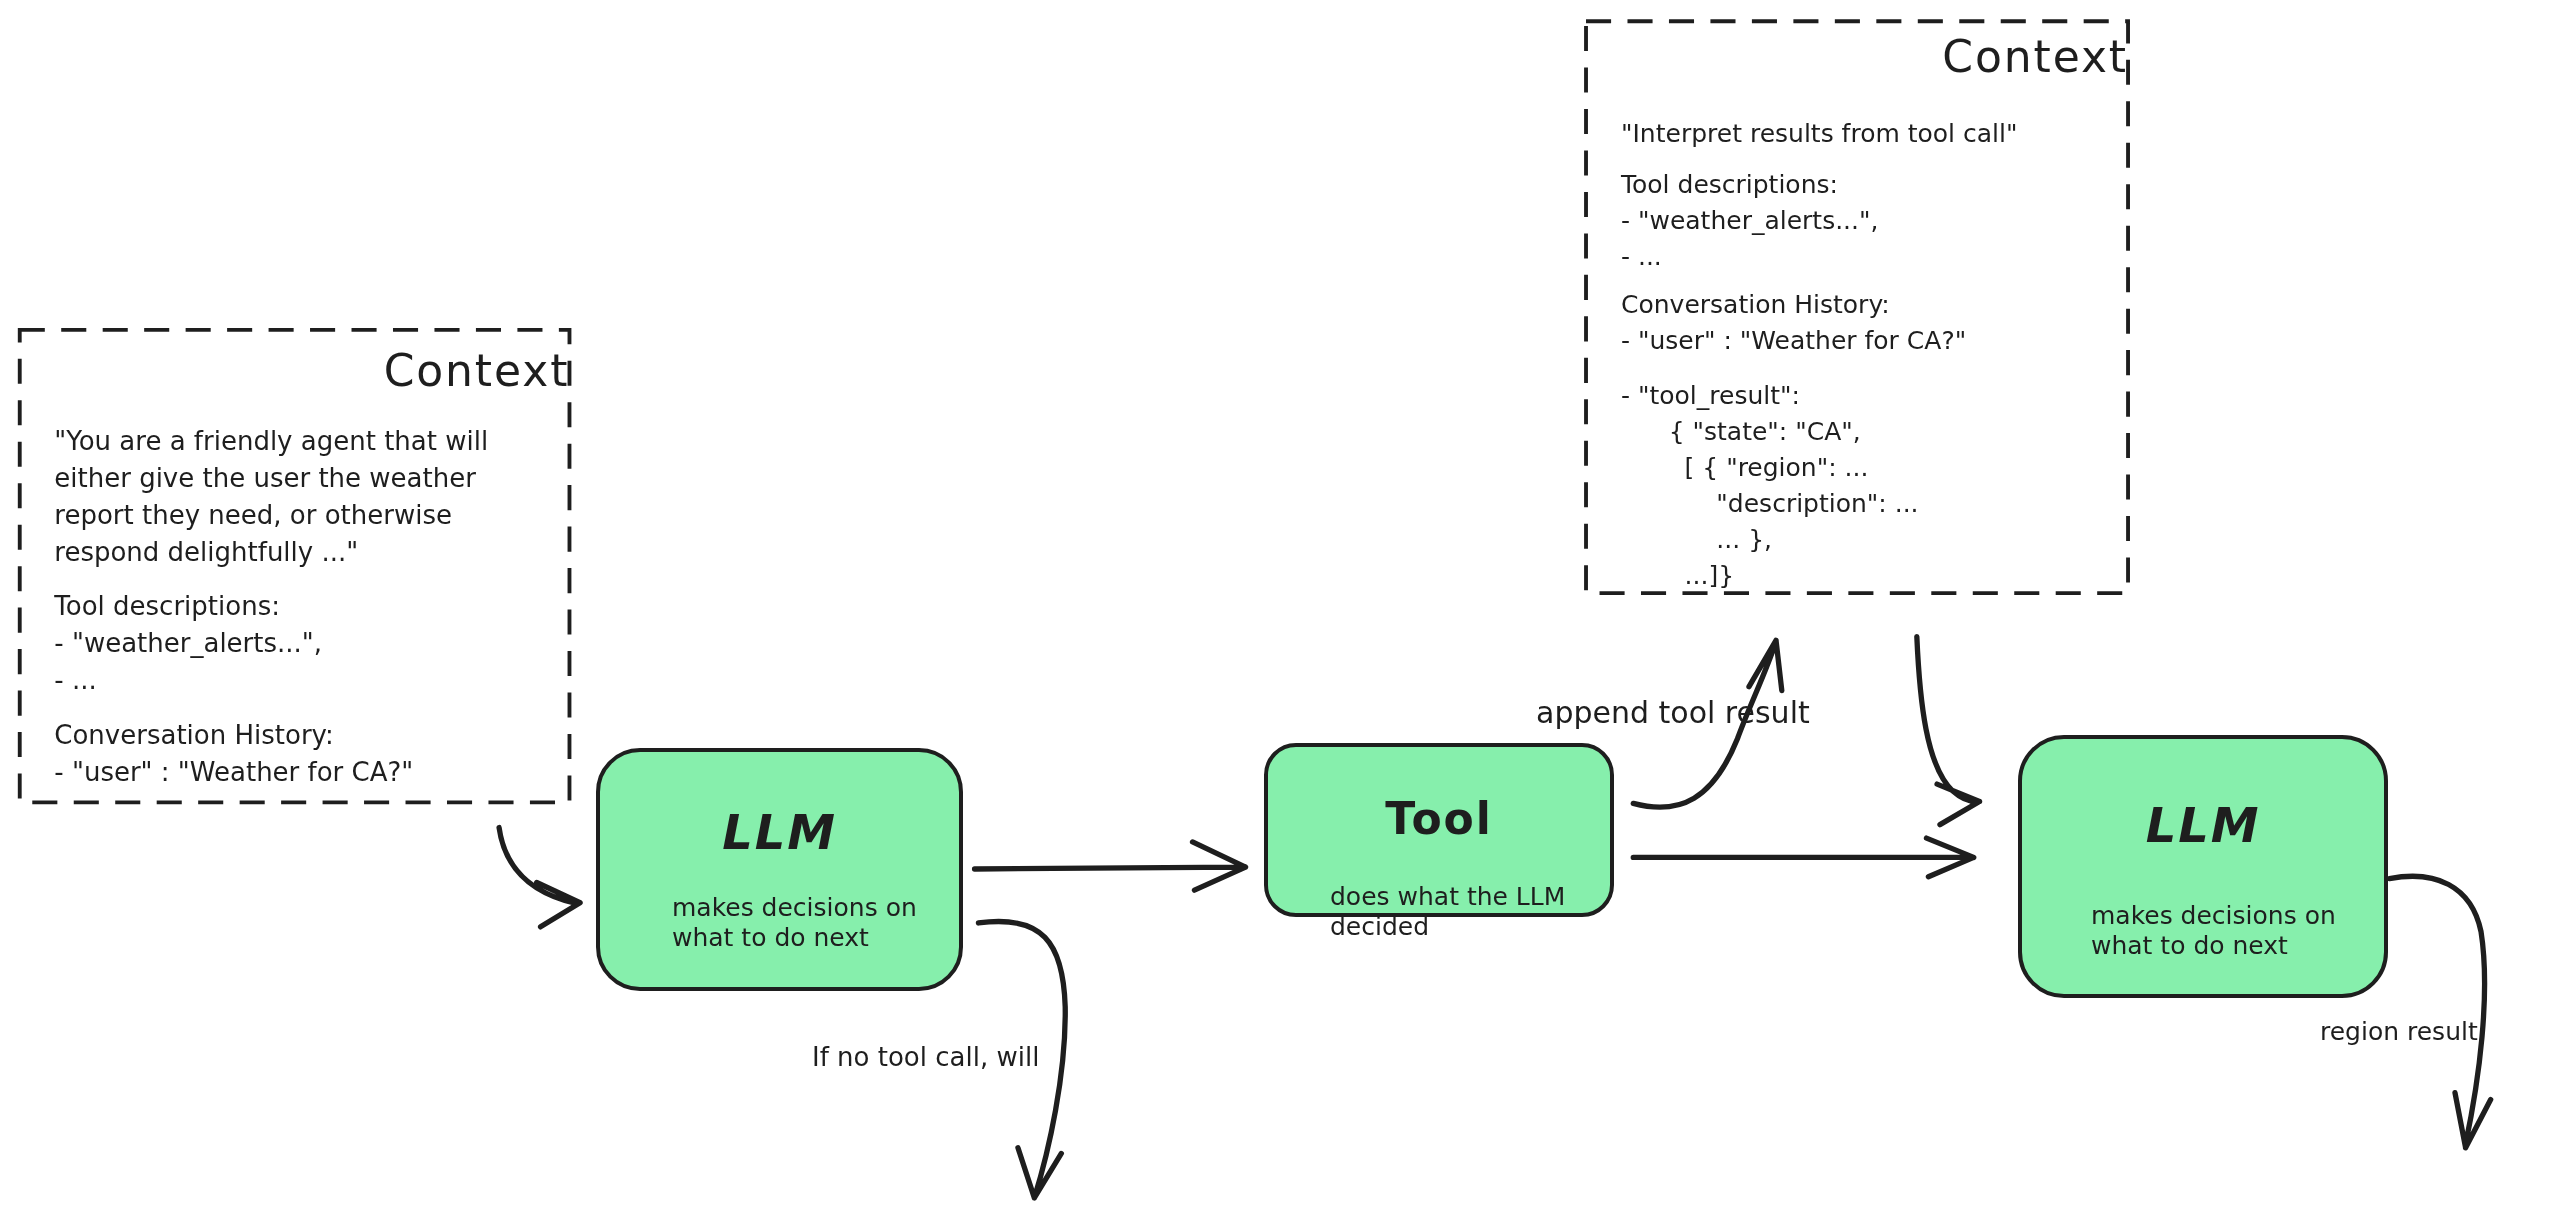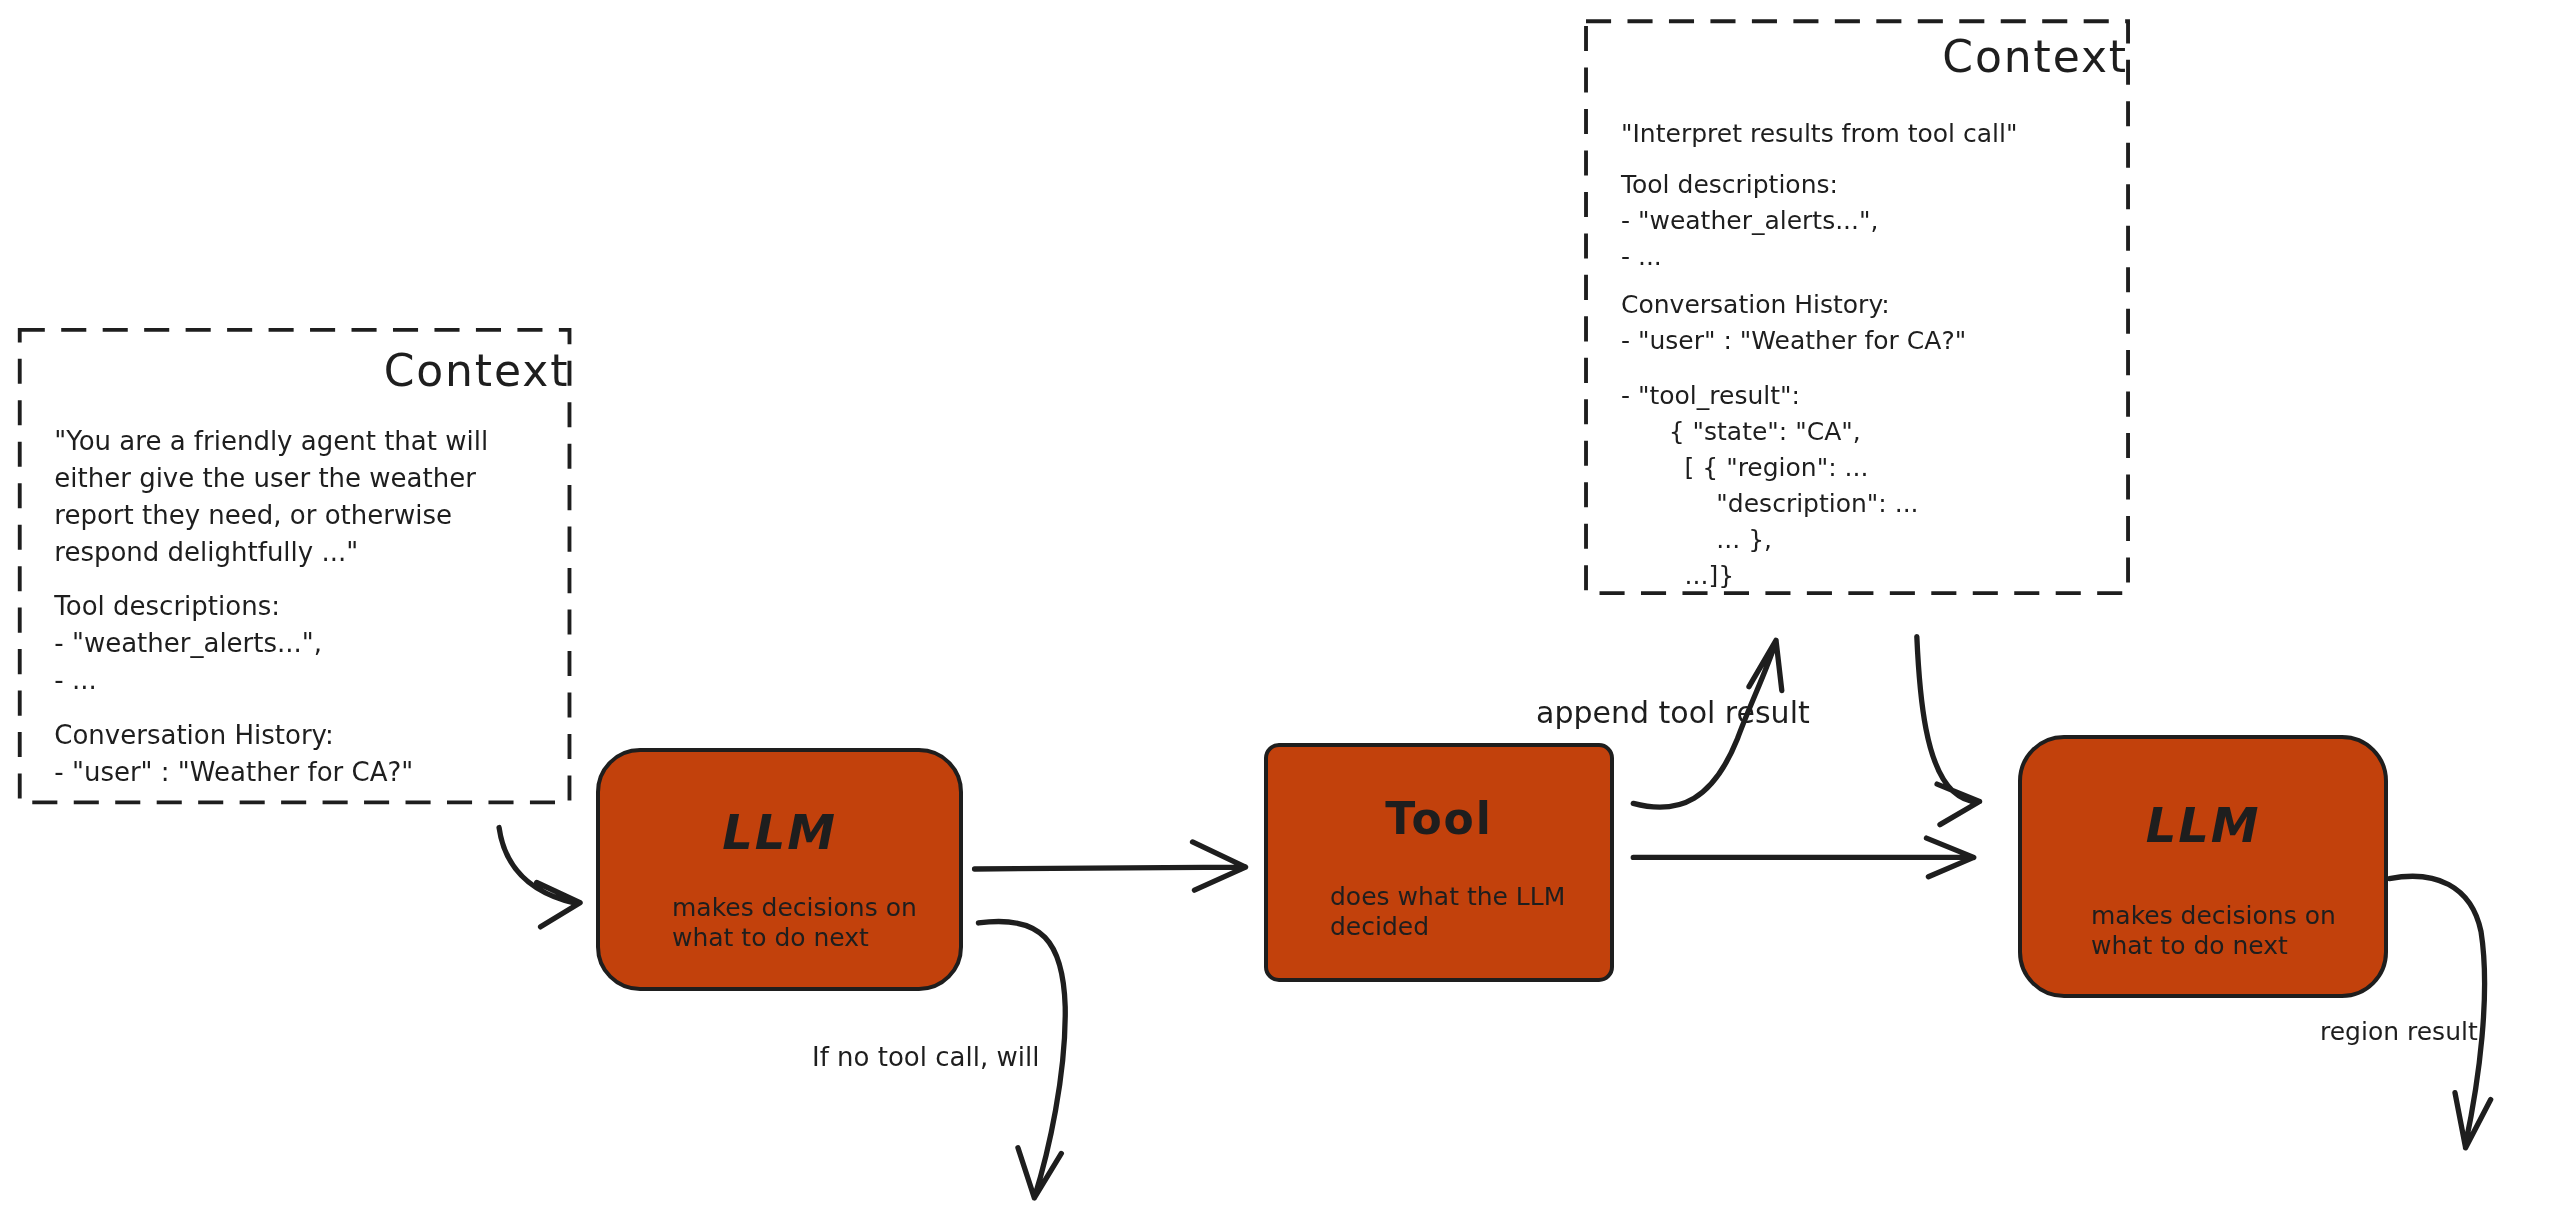--- a/index.html
+++ b/index.html
@@ -52,21 +52,21 @@
     line-height: 37px;
     margin: 0 0 17.4px 0;
   }
   .ctx-box.right .para { font-size: 25px; line-height: 36px; }
   .ctx-box.right .para.p1 { margin-bottom: 15.4px; }
   .ctx-box.right .para.p2 { margin-bottom: 11.6px; }
   .ctx-box.right .para.p3 { margin-bottom: 19.3px; }
   .node {
     position: absolute;
     border: 4.8px solid #1e1e1e;
-    background: #c2410c;
+    background: #86efac;
     box-sizing: border-box;
     text-decoration: underline;
   }
   .node-title {
     position: absolute;
     width: 100%;
     text-align: center;
     font-weight: bold;
     line-height: 1;
     letter-spacing: 1.9px;
@@ -142,21 +142,21 @@
         ...]}</div>
     </div>
   </div>
 
   <div class="node" style="left:596px; top:748px; width:367px; height:243px; border-radius:44px;">
     <div class="node-title llm" style="top:56px;">LLM</div>
     <div class="node-sub" style="left:72px; top:141px;">makes decisions on
 what to do next</div>
   </div>
 
-  <div class="node" style="left:1264px; top:743px; width:350px; height:239px; border-radius:15px;">
+  <div class="node" style="left:1264px; top:743px; width:350px; height:174px; border-radius:32px;">
     <div class="node-title tool" style="top:50px;">Tool</div>
     <div class="node-sub" style="left:62px; top:135px;">does what the LLM
 decided</div>
   </div>
 
   <div class="node" style="left:2018px; top:735px; width:370px; height:263px; border-radius:46px;">
     <div class="node-title llm" style="top:62px;">LLM</div>
     <div class="node-sub" style="left:69px; top:162px;">makes decisions on
 what to do next</div>
   </div>

